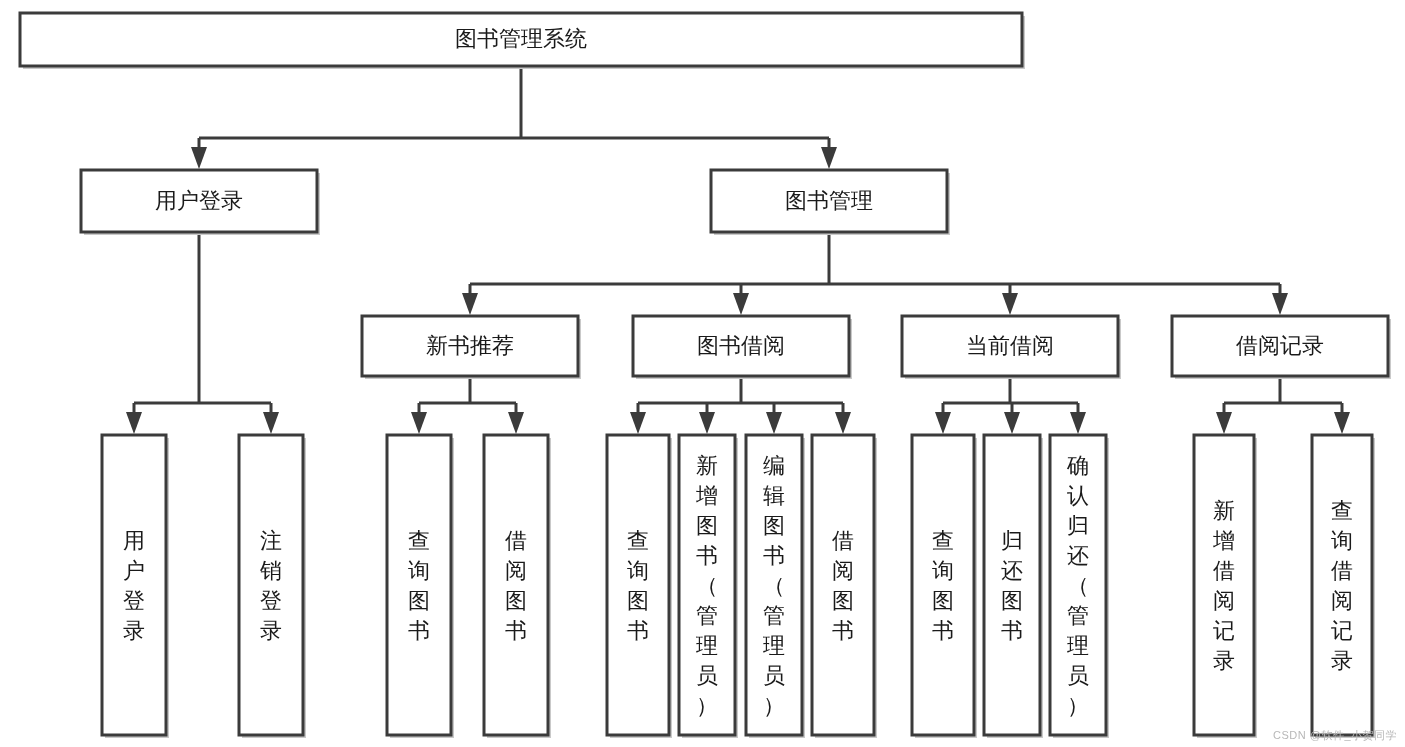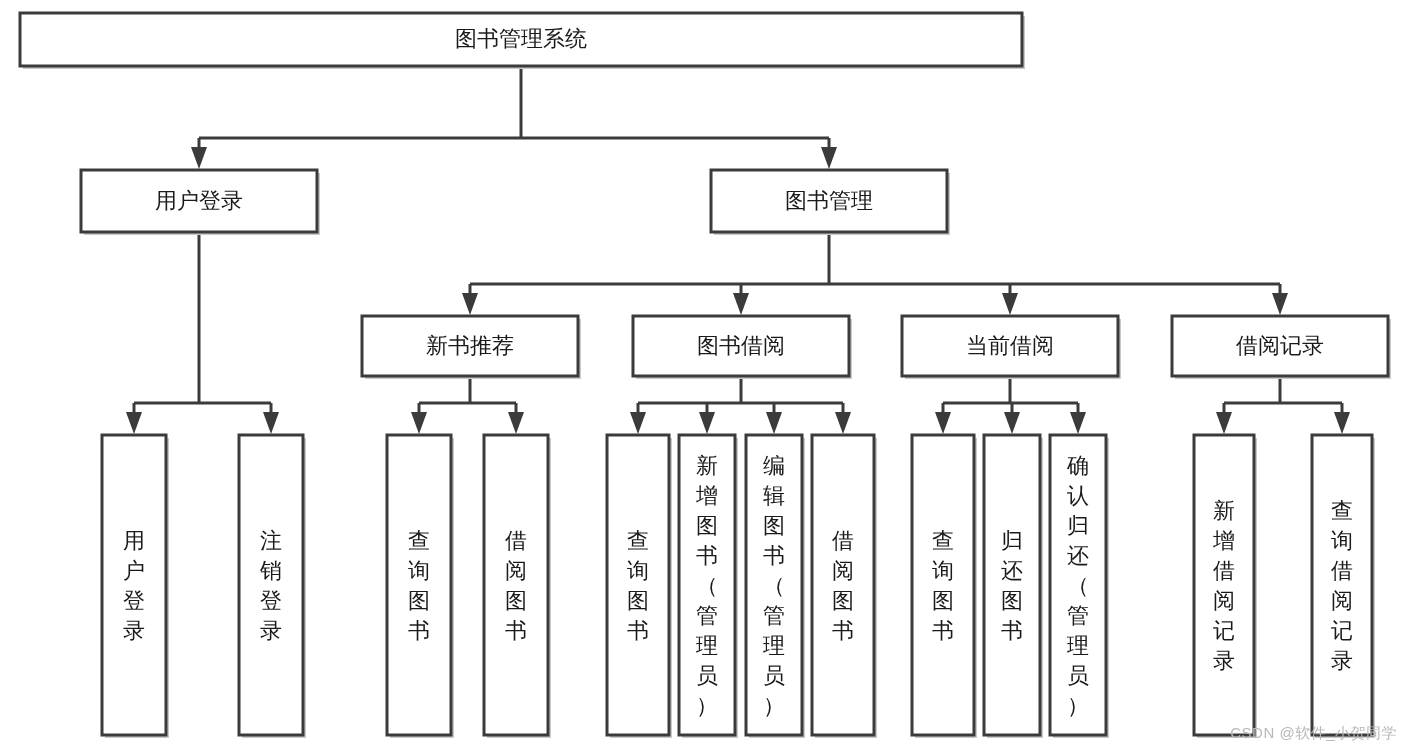--- a/index.html
+++ b/index.html
@@ -6,21 +6,21 @@
   body{font-family:"Liberation Sans","DejaVu Sans",sans-serif;}
   #stage{position:relative;width:1405px;height:747px;background:#ffffff;overflow:hidden;}
   #diagram{position:absolute;left:0;top:0;width:1405px;height:747px;}
   .node-rect{fill:#ffffff;stroke:#3b3b3b;stroke-width:3;}
   .node-shadow{fill:#c9c9c9;}
   .edge{stroke:#3b3b3b;stroke-width:3;fill:none;}
   .arrow-head{fill:#3b3b3b;}
   .node-label{font-family:"Liberation Sans","DejaVu Sans",sans-serif;fill:#1a1a1a;}
   .label-h{font-size:22px;text-anchor:middle;dominant-baseline:middle;}
   .label-v{font-size:22px;text-anchor:middle;}
-  .watermark{position:absolute;right:8px;bottom:4px;font-size:15px;color:#b8b8b8;
+  .watermark{position:absolute;right:8px;bottom:4px;font-size:11px;color:#b8b8b8;
              font-family:"Liberation Sans","DejaVu Sans",sans-serif;white-space:nowrap;
              letter-spacing:.5px;}
 </style>
 </head>
 <body>
 
 <div id="stage">
   <svg id="diagram" viewBox="0 0 1405 747" xmlns="http://www.w3.org/2000/svg">
     <g id="edges-layer">
         <g>

